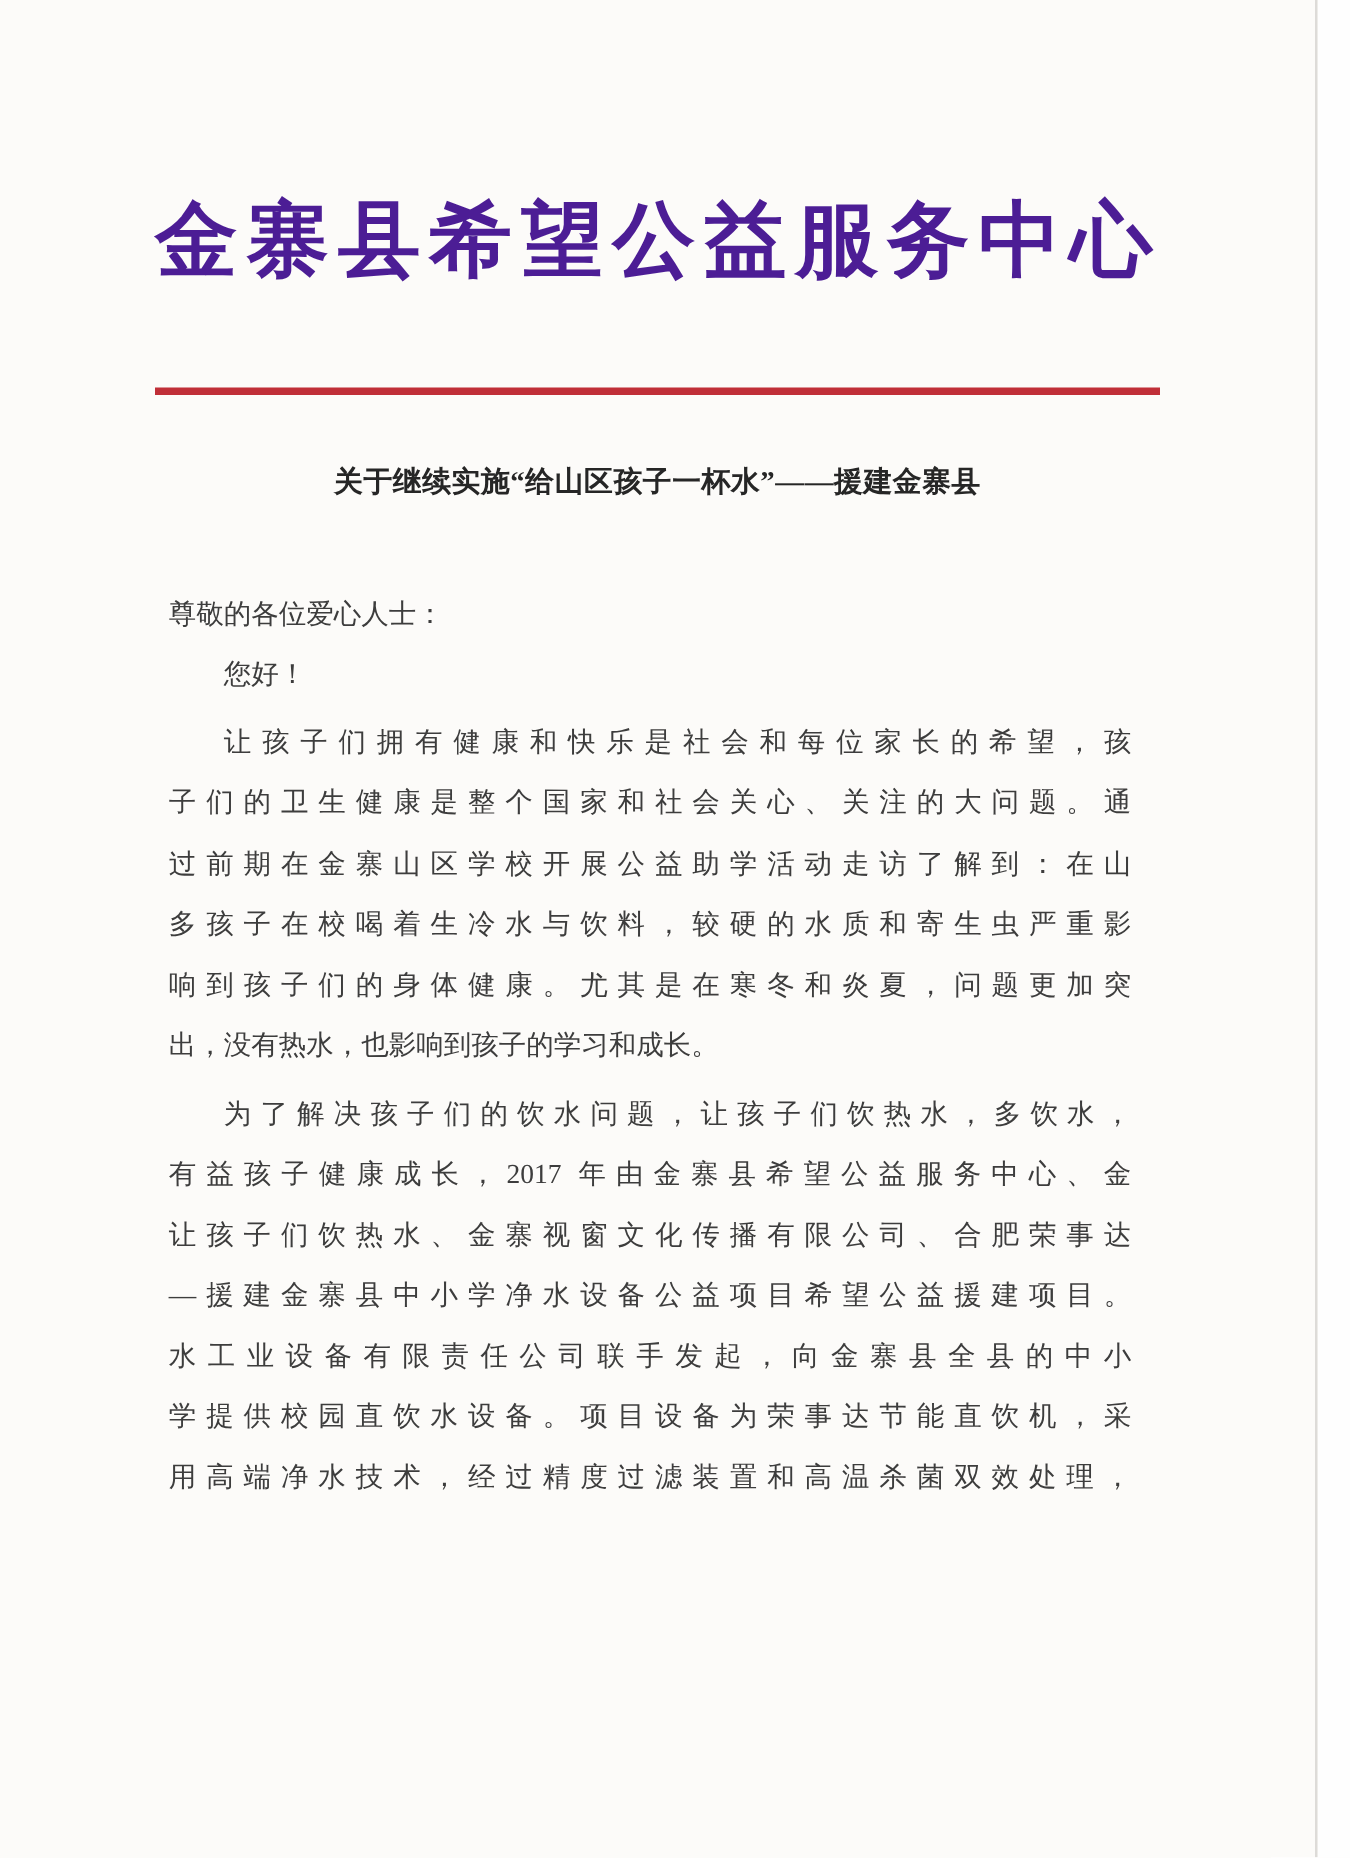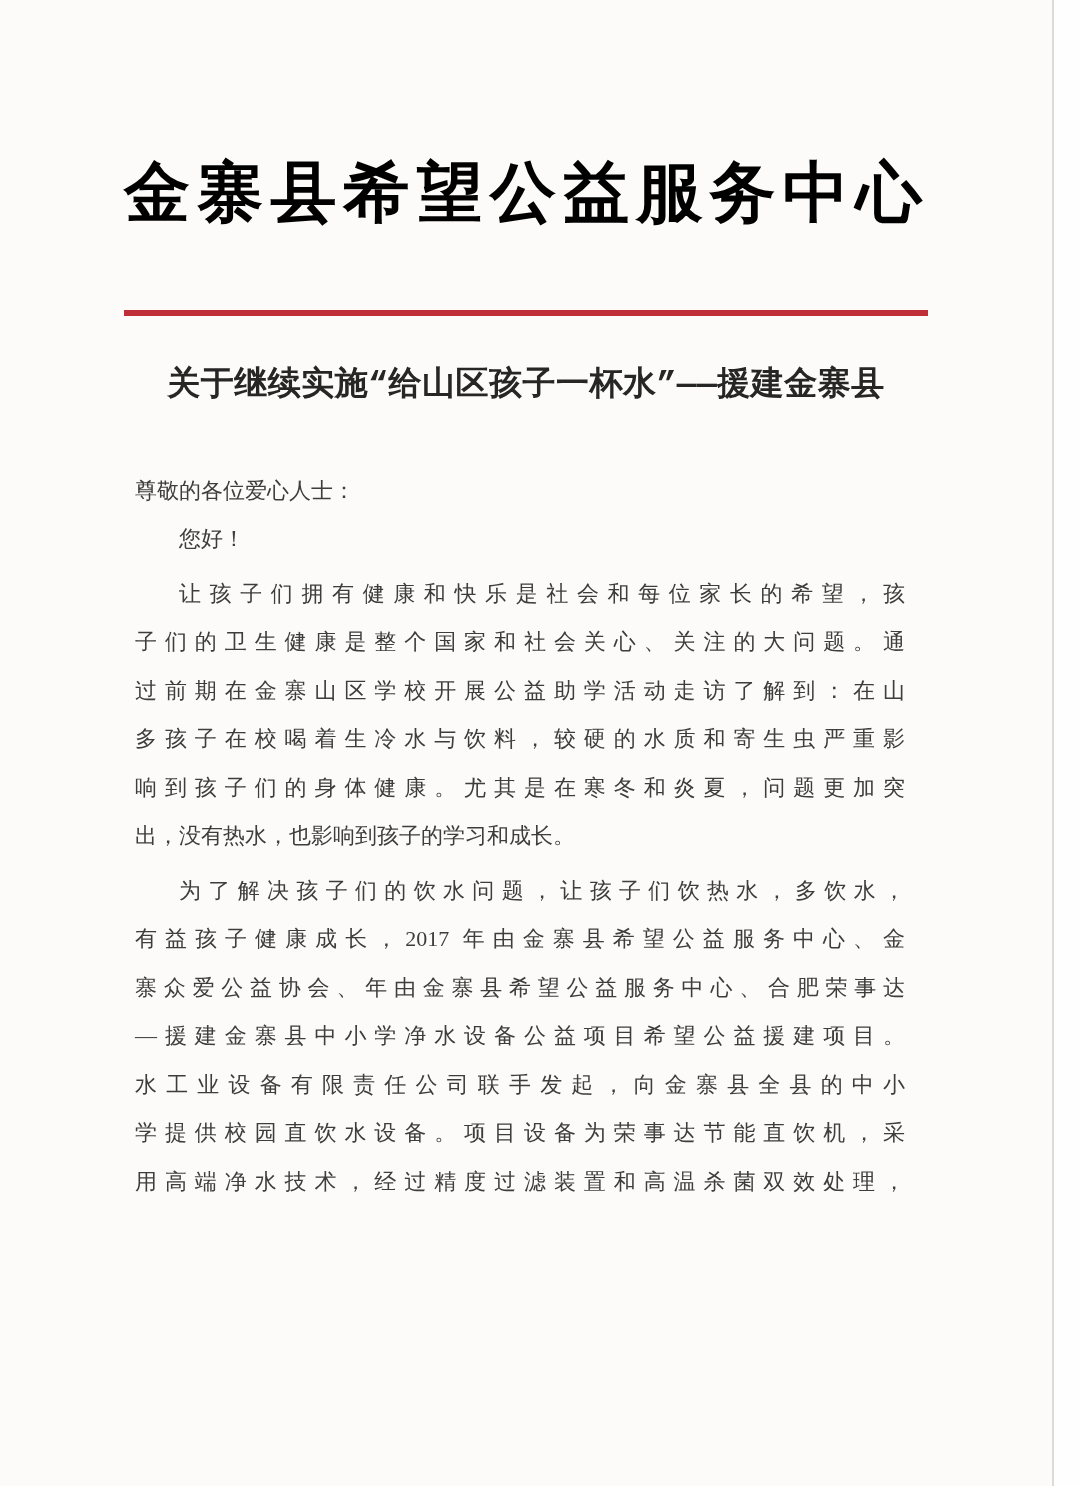--- a/index.html
+++ b/index.html
@@ -37,21 +37,21 @@
     margin-left: 124px;
     width: 804px;
   }
   
   .letterhead {
     margin-top: 158px;
     width: 798px;
     font-size: 66px;
     line-height: 1.06;
     font-weight: bold;
-    color: #000000;
+    color: #4c1d95;
     text-align: justify;
     text-align-last: justify;
     text-justify: inter-character;
     white-space: nowrap;
     letter-spacing: 0;
   }
   .rule {
     margin-top: 82px;
     width: 804px;
     height: 6px;
@@ -59,25 +59,24 @@
     border: none;
   }
   
   .title {
     margin-top: 46px;
     width: 804px;
     text-align: center;
     color: #262626;
   }
   .title-line {
-    font-size: 33px;
+    font-size: 23px;
     line-height: 47px;
     font-weight: bold;
     letter-spacing: 0.5px;
-    font-family: Liberation Mono, monospace;
   }
   
   .bodytext {
     margin-top: 58px;
     margin-left: 11px;
     width: 770px;
     color: #3d3d3d;
     font-size: 22px;
     line-height: 48.5px;
   }
@@ -126,21 +125,21 @@
         <div class="line">子们的卫生健康是整个国家和社会关心、关注的大问题。通</div>
         <div class="line">过前期在金寨山区学校开展公益助学活动走访了解到：在山</div>
         <div class="line">多孩子在校喝着生冷水与饮料，较硬的水质和寄生虫严重影</div>
         <div class="line">响到孩子们的身体健康。尤其是在寒冬和炎夏，问题更加突</div>
         <div class="line short">出，没有热水，也影响到孩子的学习和成长。</div>
       </div>
 
       <div class="para">
         <div class="line indent">为了解决孩子们的饮水问题，让孩子们饮热水，多饮水，</div>
         <div class="line">有益孩子健康成长，2017 年由金寨县希望公益服务中心、金</div>
-        <div class="line">寨众爱公益协会、年由金寨县希望公益服务中心、合肥荣事达</div>
+        <div class="line">让孩子们饮热水、金寨视窗文化传播有限公司、合肥荣事达</div>
         <div class="line">—援建金寨县中小学净水设备公益项目希望公益援建项目。</div>
         <div class="line">水工业设备有限责任公司联手发起，向金寨县全县的中小</div>
         <div class="line">学提供校园直饮水设备。项目设备为荣事达节能直饮机，采</div>
         <div class="line">用高端净水技术，经过精度过滤装置和高温杀菌双效处理，</div>
       </div>
 
     </div>
   </div>
 
   <div class="scan-right-strip"></div>

